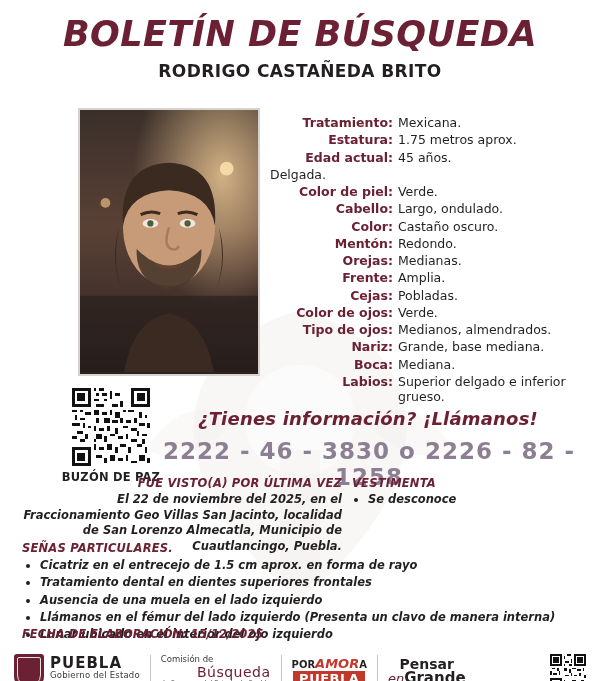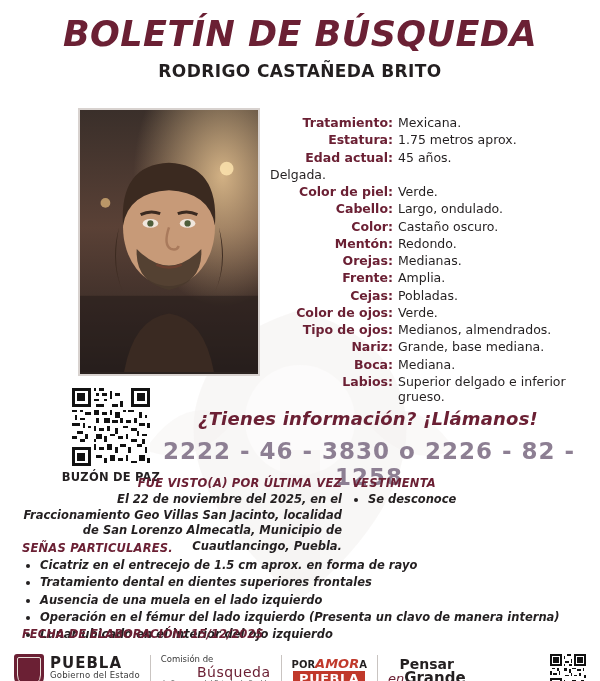--- a/index.html
+++ b/index.html
@@ -548,21 +548,21 @@
       <li>Se desconoce</li>
     </ul>
   </div>
 
   <div class="senas">
     <div class="section-head">SEÑAS PARTICULARES.</div>
     <ul>
       <li>Cicatriz en el entrecejo de 1.5 cm aprox. en forma de rayo</li>
       <li>Tratamiento dental en dientes superiores frontales</li>
       <li>Ausencia de una muela en el lado izquierdo</li>
-      <li>Operación en el fémur del lado izquierdo (Presenta un clavo de manera interna)</li>
+      <li>Llámanos en el fémur del lado izquierdo (Presenta un clavo de manera interna)</li>
       <li>Lunar ubicado en el interior del ojo izquierdo</li>
     </ul>
   </div>
 
   <div class="fecha">FECHA DE ELABORACIÓN: 15/12/2025</div>
 
   <div class="footer">
     <div class="f-item puebla-logo">
       <div class="puebla-shield"></div>
       <div class="puebla-text">

